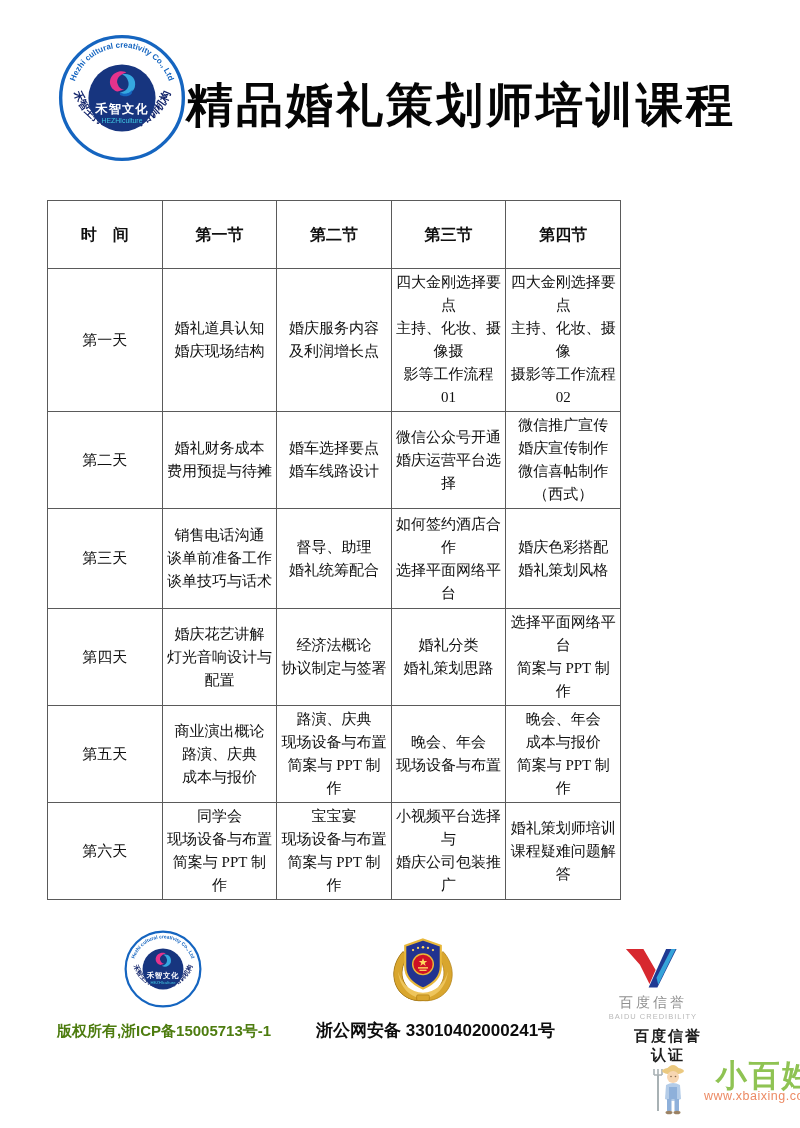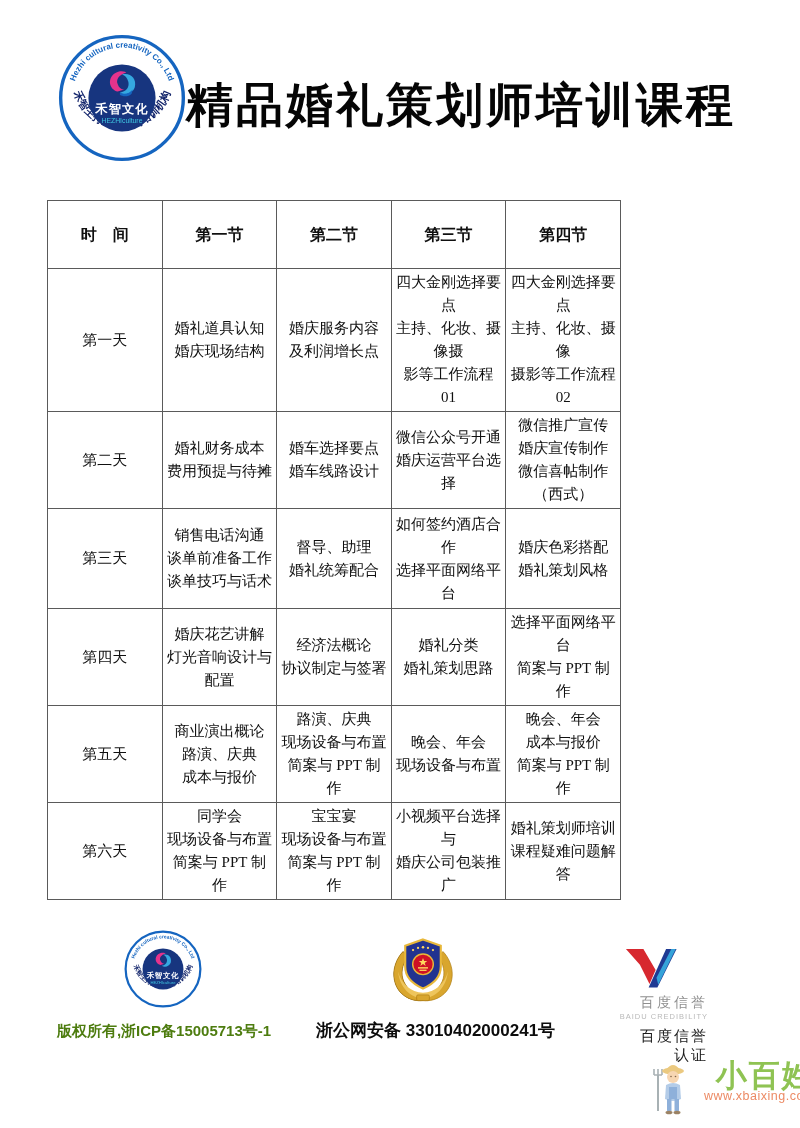--- a/index.html
+++ b/index.html
@@ -40,26 +40,26 @@
     position:absolute;left:52px;top:1022px;width:224px;text-align:center;
     font-family:"Liberation Sans","DejaVu Sans",sans-serif;
     font-size:15px;font-weight:600;color:#4d7c0f;white-space:nowrap;
   }
   .police-badge{position:absolute;left:391px;top:930px;width:64px;height:80px;}
   .police-text{
     position:absolute;left:316px;top:1019px;width:210px;text-align:left;
     font-family:"Liberation Sans","DejaVu Sans",sans-serif;
     font-size:17px;font-weight:bold;color:#0c0c0c;white-space:nowrap;
   }
-  .baidu-block{position:absolute;left:598px;top:942px;width:110px;text-align:right;
+  .baidu-block{position:absolute;left:598px;top:942px;width:110px;text-align:center;
     font-family:"Liberation Sans","DejaVu Sans",sans-serif;}
   .baidu-logo{width:62px;height:48px;display:block;margin:0 auto;}
   .baidu-cn{font-size:14px;color:#8f8f8f;letter-spacing:3px;margin-top:4px;}
   .baidu-en{font-size:7.5px;color:#b9b9b9;letter-spacing:1px;margin-top:0;}
-  .baidu-cert{font-size:15px;font-weight:normal;color:#1c1c1c;letter-spacing:2px;margin-top:6px;margin-left:30px;}
+  .baidu-cert{font-size:15px;font-weight:bold;color:#1c1c1c;letter-spacing:2px;margin-top:6px;margin-left:30px;}
   
   .watermark{position:absolute;left:652px;top:1061px;width:142px;height:58px;
     display:flex;align-items:flex-start;
     font-family:"Liberation Sans","DejaVu Sans",sans-serif;}
   .wm-farmer{width:36px;height:54px;flex:0 0 auto;opacity:.85;}
   .wm-texts{position:relative;flex:1;text-align:right;}
   .wm-name{font-size:31px;font-weight:bold;color:#8fc353;letter-spacing:2px;line-height:30px;}
   .wm-url{font-size:12.5px;color:#ec8a64;letter-spacing:.5px;margin-top:-2px;white-space:nowrap;margin-left:16px;}
   svg{display:block;}
 </style>

